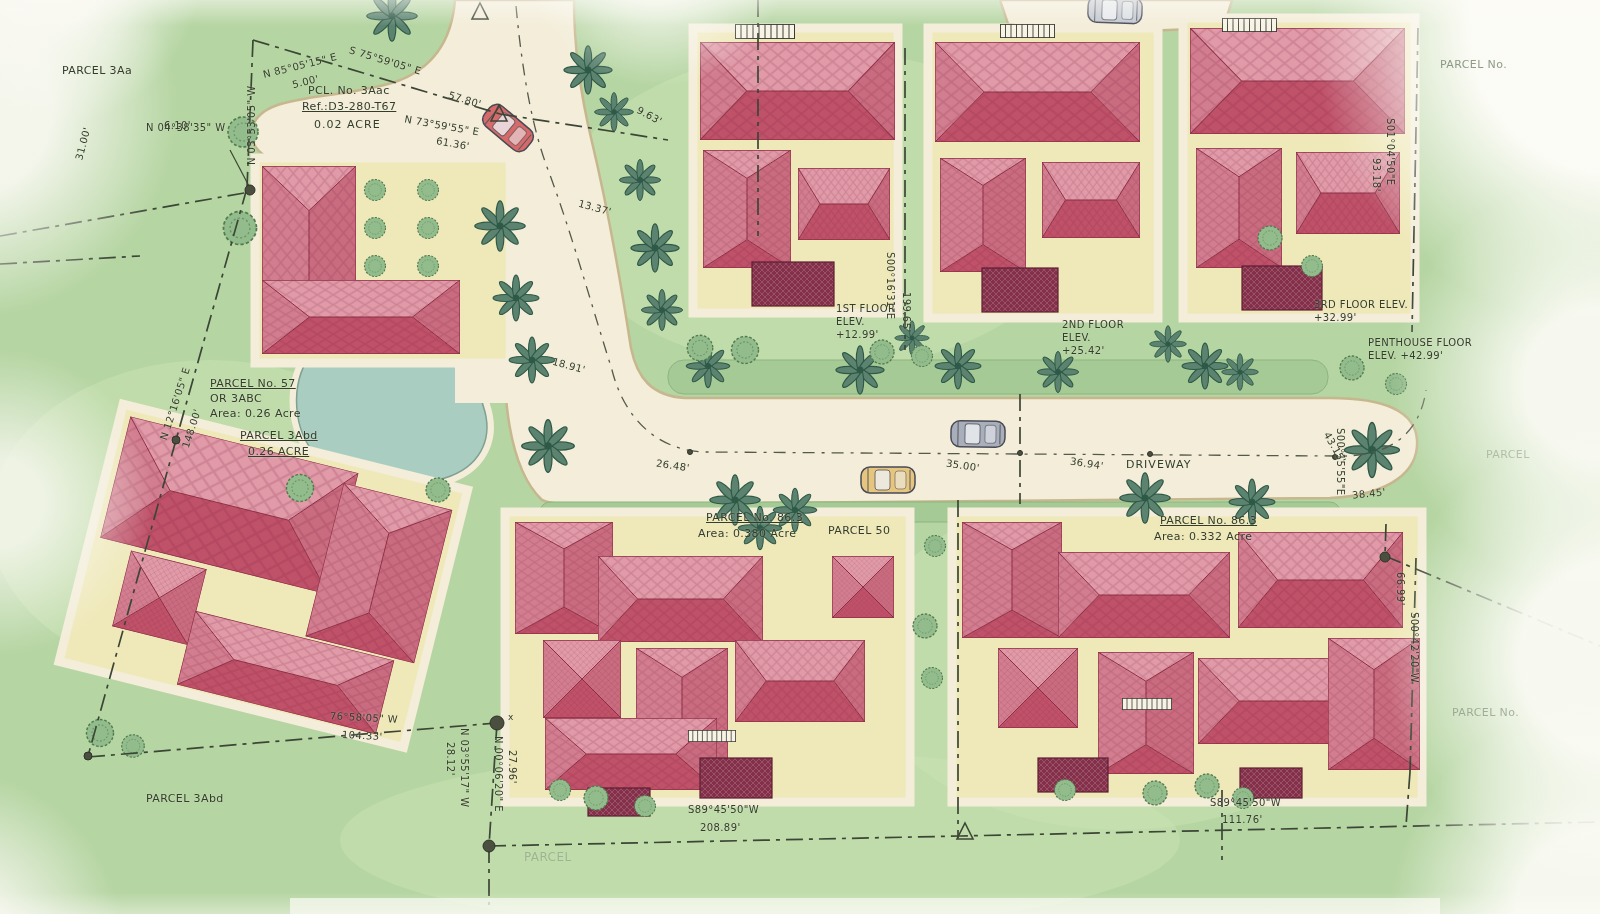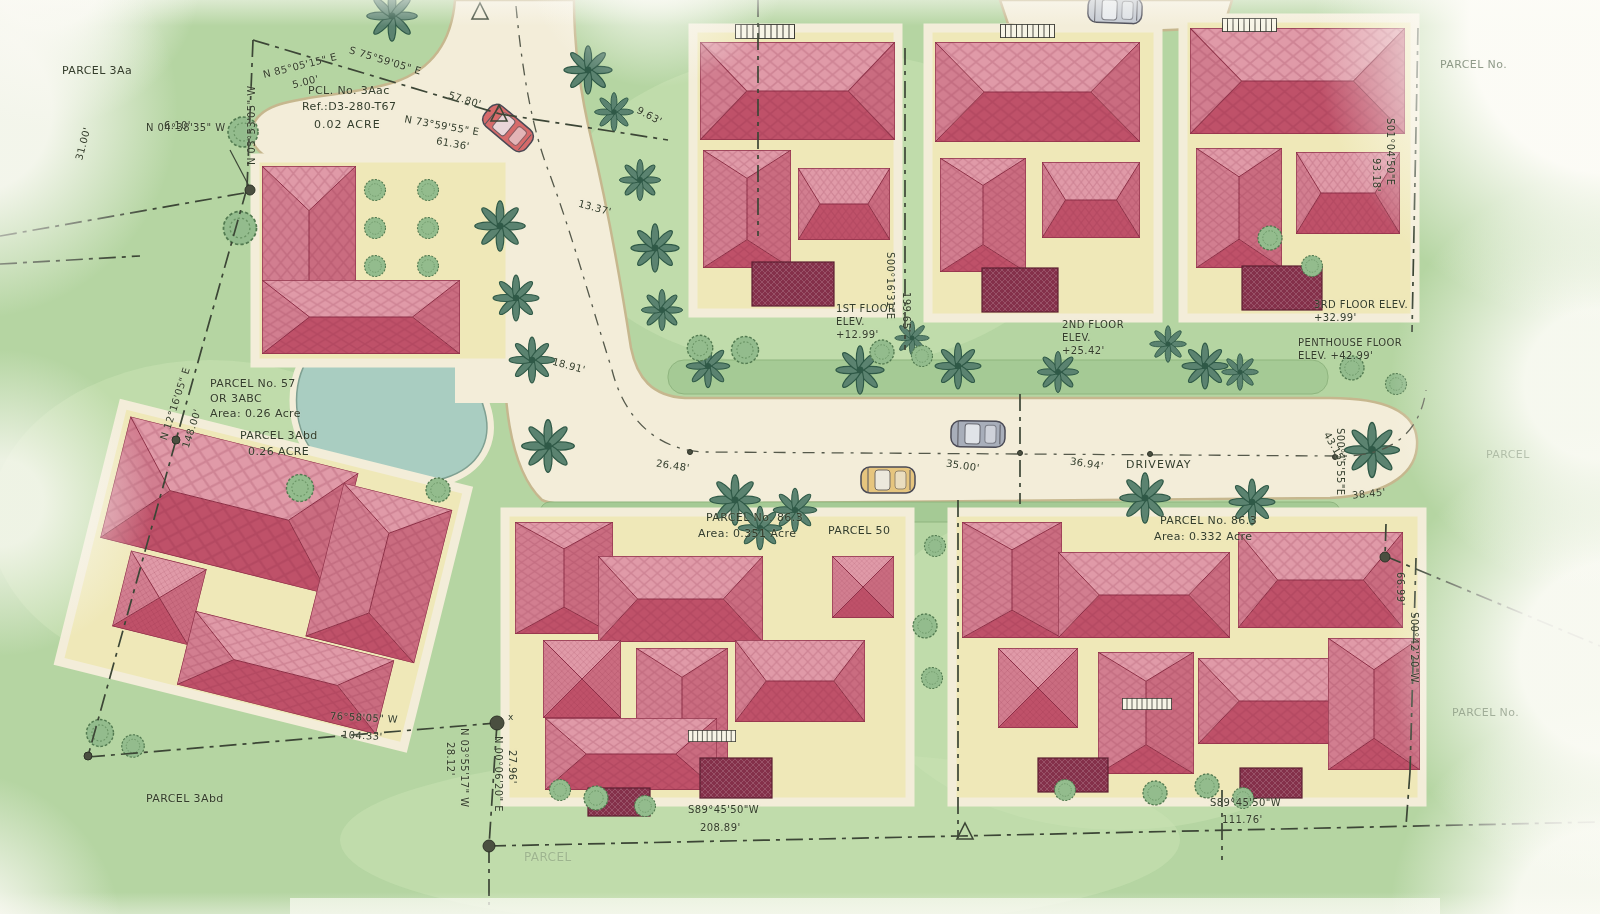--- a/index.html
+++ b/index.html
@@ -27,21 +27,21 @@
   .palmb ellipse{fill:#5b8370;stroke:#2f5947;stroke-width:1}
   .palmc{fill:#2f5947}
   .rtf{fill:#93bc8d;stroke:#527a50;stroke-width:1.6;stroke-dasharray:3 2}
   .rti{fill:none;stroke:#6a9465;stroke-width:1.2;stroke-dasharray:2 2}
   .carb{stroke:#4a4a55;stroke-width:1.5}
 
   
   .lbl{position:absolute;font-size:11px;color:#333d2b;letter-spacing:.4px;white-space:nowrap;
        z-index:4;text-shadow:0 0 2px rgba(245,243,230,.5);}
   .sm{font-size:10px}
-  .u{}
+  .u{text-decoration:underline}
   .wrap{white-space:normal;line-height:1.3}
   .faded{color:#6b7a66}
   .r90{transform:rotate(90deg);transform-origin:0 0}
   .rn90{transform:rotate(-90deg);transform-origin:0 0}
 
   .map-title{position:absolute;left:330px;top:840px;z-index:5;margin:0;
      font-family:"Liberation Sans",sans-serif;font-weight:bold;font-size:45px;
      letter-spacing:.5px;color:#ffffff;border-bottom:5px solid #ffffff;padding:0 10px 3px 10px;
      text-shadow:3px 3px 2px rgba(110,140,100,.55),0 0 6px rgba(255,255,255,.35);}
   .bstrip{position:absolute;left:290px;top:898px;width:1150px;height:16px;
@@ -344,26 +344,26 @@
 <div class="lbl u" style="left:210px;top:377px">PARCEL No. 57</div>
 <div class="lbl" style="left:210px;top:392px">OR 3ABC</div>
 <div class="lbl" style="left:210px;top:407px">Area: 0.26 Acre</div>
 <div class="lbl u" style="left:240px;top:429px">PARCEL 3Abd</div>
 <div class="lbl u" style="left:248px;top:445px">0.26 ACRE</div>
 <div class="lbl sm wrap" style="left:836px;top:302px;width:64px">1ST FLOOR ELEV. +12.99'</div>
 <div class="lbl sm r90" style="left:896px;top:252px">S00°16'31"E</div>
 <div class="lbl sm r90" style="left:912px;top:292px">199.65'</div>
 <div class="lbl sm wrap" style="left:1062px;top:318px;width:64px">2ND FLOOR ELEV. +25.42'</div>
 <div class="lbl sm wrap" style="left:1314px;top:298px;width:95px">3RD FLOOR ELEV. +32.99'</div>
-<div class="lbl sm wrap" style="left:1298px;top:336px;width:120px">PENTHOUSE FLOOR ELEV. +42.99'</div>
+<div class="lbl sm wrap" style="left:1368px;top:336px;width:120px">PENTHOUSE FLOOR ELEV. +42.99'</div>
 <div class="lbl faded" style="left:1440px;top:58px;opacity:.75">PARCEL No.</div>
 <div class="lbl sm r90" style="left:1396px;top:118px">S01°04'50"E</div>
 <div class="lbl sm r90" style="left:1382px;top:158px">93.18'</div>
 <div class="lbl u" style="left:706px;top:511px">PARCEL No. 86.3</div>
-<div class="lbl" style="left:698px;top:527px">Area: 0.351 Acre</div>
+<div class="lbl" style="left:698px;top:527px">Area: 0.380 Acre</div>
 <div class="lbl" style="left:828px;top:524px">PARCEL 50</div>
 <div class="lbl" style="left:1126px;top:458px;letter-spacing:1px">DRIVEWAY</div>
 <div class="lbl u" style="left:1160px;top:514px">PARCEL No. 86.3</div>
 <div class="lbl" style="left:1154px;top:530px">Area: 0.332 Acre</div>
 <div class="lbl sm" style="left:656px;top:460px;transform:rotate(8deg)">26.48'</div>
 <div class="lbl sm" style="left:946px;top:460px;transform:rotate(8deg)">35.00'</div>
 <div class="lbl sm" style="left:1070px;top:458px;transform:rotate(8deg)">36.94'</div>
 <div class="lbl sm" style="left:1352px;top:488px;transform:rotate(-6deg)">38.45'</div>
 <div class="lbl sm r90" style="left:1346px;top:428px">S00°15'55"E</div>
 <div class="lbl sm" style="left:1318px;top:442px;transform:rotate(60deg)">43.15'</div>

